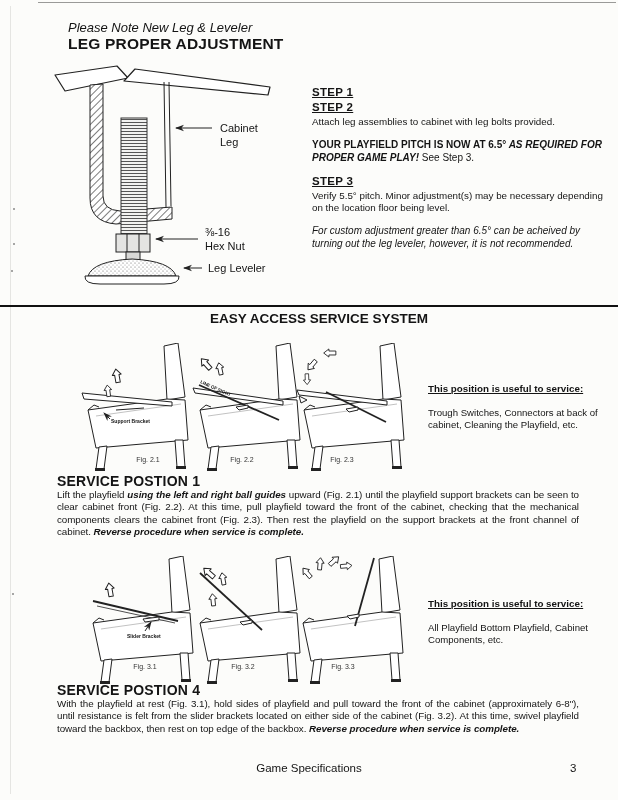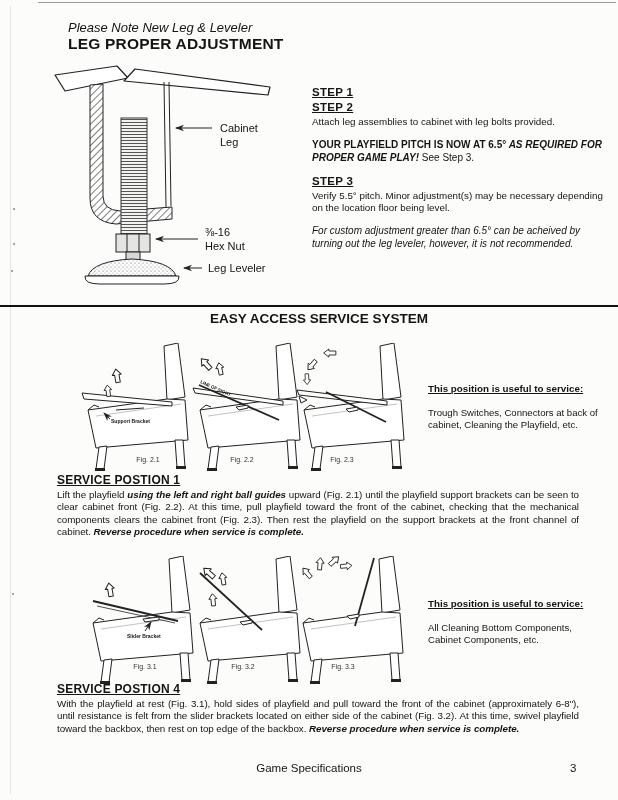--- a/index.html
+++ b/index.html
@@ -16,21 +16,21 @@
   .pitch{font-size:10px;font-weight:bold;line-height:13px;}
   .pitch .it{font-style:italic;}
   .pitch .tail{font-weight:normal;}
   .custom{font-style:italic;font-size:10px;line-height:13px;}
   .rule{background:#111;}
   .svc-h{left:0;top:311px;width:618px;padding-left:20px;box-sizing:border-box;text-align:center;
          font-weight:bold;font-size:13.5px;}
   .useful{width:172px;text-align:left;}
   .useful-h{font-weight:bold;font-size:9.8px;text-decoration:underline;}
   .useful-b{font-size:9.6px;line-height:12px;margin-top:13px;}
-  .sp-h{font-weight:bold;font-size:12px;text-decoration:underline;letter-spacing:.2px;}
+  .sp-h{font-weight:bold;font-size:14px;letter-spacing:.2px;}
   .sp-p{font-size:9.8px;line-height:12.3px;text-align:justify;letter-spacing:-.05px;width:522px;}
   .bi{font-weight:bold;font-style:italic;}
   .figcap{font-size:7px;color:#333;width:60px;text-align:center;}
   .footer-title{left:0;top:762px;width:618px;text-align:center;font-size:11.5px;}
   .footer-num{left:570px;top:762px;font-size:11.5px;}
   .dlab{font-size:11px;fill:#141414;}
   .flab{font-size:5px;font-weight:bold;fill:#141414;}
   .los{font-size:4.5px;font-weight:bold;fill:#141414;}
   .ln{fill:#fff;stroke:#222;stroke-width:1;stroke-linejoin:round;}
   .s{stroke:#222;stroke-width:1;fill:none;}
@@ -196,21 +196,21 @@
     <use href="#oarrow" transform="translate(39,5) rotate(48) scale(0.9)"></use>
     <use href="#oarrow" transform="translate(51,10) rotate(85) scale(0.85)"></use>
   </svg>
 
   <div class="abs figcap" style="left:115px;top:663px">Fig. 3.1</div>
   <div class="abs figcap" style="left:213px;top:663px">Fig. 3.2</div>
   <div class="abs figcap" style="left:313px;top:663px">Fig. 3.3</div>
 
   <div class="abs useful" style="left:428px;top:598px">
     <div class="useful-h">This position is useful to service:</div>
-    <div class="useful-b">All Cleaning Bottom Components, Cabinet Components, etc.</div>
+    <div class="useful-b">All Playfield Bottom Playfield, Cabinet Components, etc.</div>
   </div>
 
   <div class="abs sp-h" style="left:57px;top:682px">SERVICE POSTION 4</div>
   <p class="abs sp-p" style="left:57px;top:698px;margin:0"><span>With the playfield at rest (Fig. 3.1), hold sides of playfield and pull toward the front of the cabinet (approximately 6-8"), until resistance is felt from the slider brackets located on either side of the cabinet (Fig. 3.2).  At this time, swivel playfield toward the backbox, then rest on top edge of the backbox.   </span><span class="bi">Reverse procedure when service is complete.</span></p>
 
   <div class="abs footer-title">Game Specifications</div>
   <div class="abs footer-num">3</div>
 
 </div>
 

